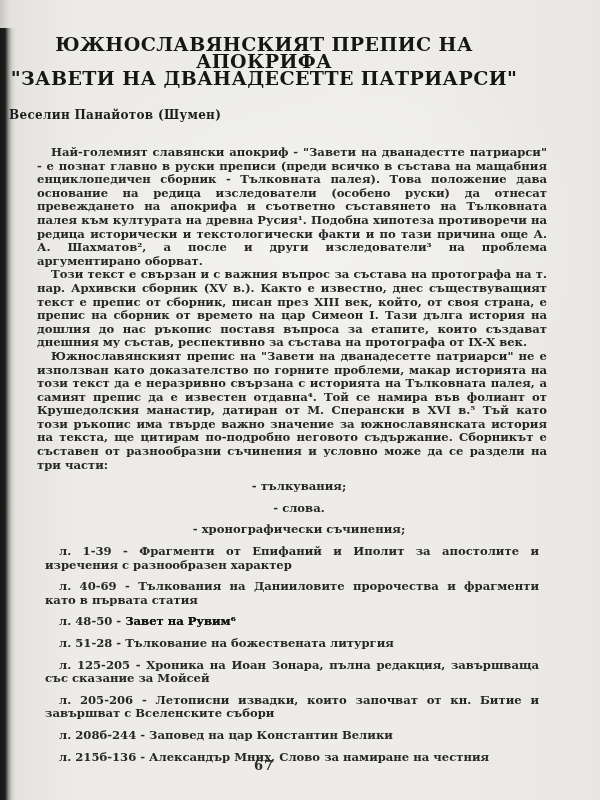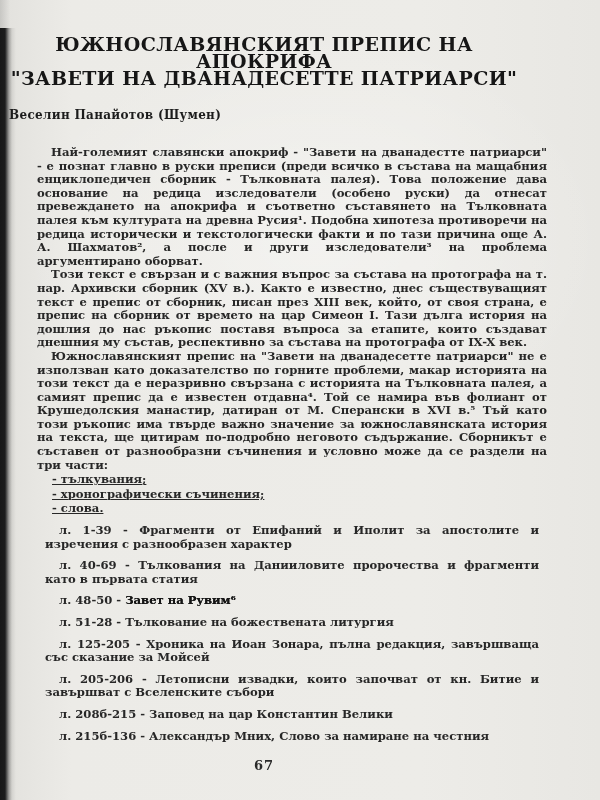--- a/index.html
+++ b/index.html
@@ -32,21 +32,21 @@
   }
   .author{
     font-weight:bold;font-size:12px;color:#1c1c1c;
     margin-top:21px;letter-spacing:.3px;
   }
   .body-text{
     margin-top:24px;font-size:11.6px;line-height:13.6px;font-weight:bold;
     text-align:justify;color:#272727;
   }
   .body-text .p{margin:0;text-indent:14px;}
-  .body-text .item{margin:1px;text-indent:14px;text-align:left;text-decoration:underline;}
+  .body-text .item{margin:8px;text-indent:14px;text-align:center;}
   .body-text .entry{margin:8px;text-indent:14px;}
   .body-text b{color:#151515;text-shadow:0 0 .5px #151515;}
   .page-number{
     position:absolute;left:37px;top:758px;width:466px;text-align:center;
     transform:translateX(-25px);
     font-size:13px;font-weight:bold;color:#2a2a2a;letter-spacing:1px;padding-left:19px;
   }
 </style>
 </head>
 <body>
@@ -62,27 +62,27 @@
         <div>"ЗАВЕТИ НА ДВАНАДЕСЕТТЕ ПАТРИАРСИ"</div>
       </div>
       <div class="author">Веселин Панайотов (Шумен)</div>
     </div>
 
     <div class="body-text" id="body-text">
         <div class="p">Най-големият славянски апокриф - "Завети на дванадестте патриарси" - е познат главно в руски преписи (преди всичко в състава на мащабния енциклопедичен сборник - Тълковната палея). Това положение дава основание на редица изследователи (особено руски) да отнесат превеждането на апокрифа и съответно съставянето на Тълковната палея към културата на древна Русия¹. Подобна хипотеза противоречи на редица исторически и текстологически факти и по тази причина още А. А. Шахматов², а после и други изследователи³ на проблема аргументирано оборват.</div>
         <div class="p">Този текст е свързан и с важния въпрос за състава на протографа на т. нар. Архивски сборник (XV в.). Както е известно, днес съществуващият текст е препис от сборник, писан през XIII век, който, от своя страна, е препис на сборник от времето на цар Симеон I. Тази дълга история на дошлия до нас ръкопис поставя въпроса за етапите, които създават днешния му състав, респективно за състава на протографа от IX-X век.</div>
         <div class="p">Южнославянският препис на "Завети на дванадесетте патриарси" не е използван като доказателство по горните проблеми, макар историята на този текст да е неразривно свързана с историята на Тълковната палея, а самият препис да е известен отдавна⁴. Той се намира във фолиант от Крушедолския манастир, датиран от М. Сперански в XVI в.⁵ Тъй като този ръкопис има твърде важно значение за южнославянската история на текста, ще цитирам по-подробно неговото съдържание. Сборникът е съставен от разнообразни съчинения и условно може да се раздели на три части:</div>
         <div class="item">- тълкувания;</div>
+        <div class="item">- слова.</div>
         <div class="item">- хронографически съчинения;</div>
-        <div class="item">- слова.</div>
         <div class="entry">л. 1-39 - Фрагменти от Епифаний и Иполит за апостолите и изречения с разнообразен характер</div>
         <div class="entry">л. 40-69 - Тълкования на Данииловите пророчества и фрагменти като в първата статия</div>
         <div class="entry">л. 48-50 - <b>Завет на Рувим⁶</b></div>
         <div class="entry">л. 51-28 - Тълкование на божествената литургия</div>
         <div class="entry">л. 125-205 - Хроника на Иоан Зонара, пълна редакция, завършваща със сказание за Мойсей</div>
         <div class="entry">л. 205-206 - Летописни извадки, които започват от кн. Битие и завършват с Вселенските събори</div>
-        <div class="entry">л. 208б-215 - Заповед на цар Константин Велики</div>
+        <div class="entry">л. 208б-244 - Заповед на цар Константин Велики</div>
         <div class="entry">л. 215б-136 - Александър Мних, Слово за намиране на честния</div>
       </div>
   </div>
 
   <div class="page-number">67</div>
 </div>
 
 </body></html>

